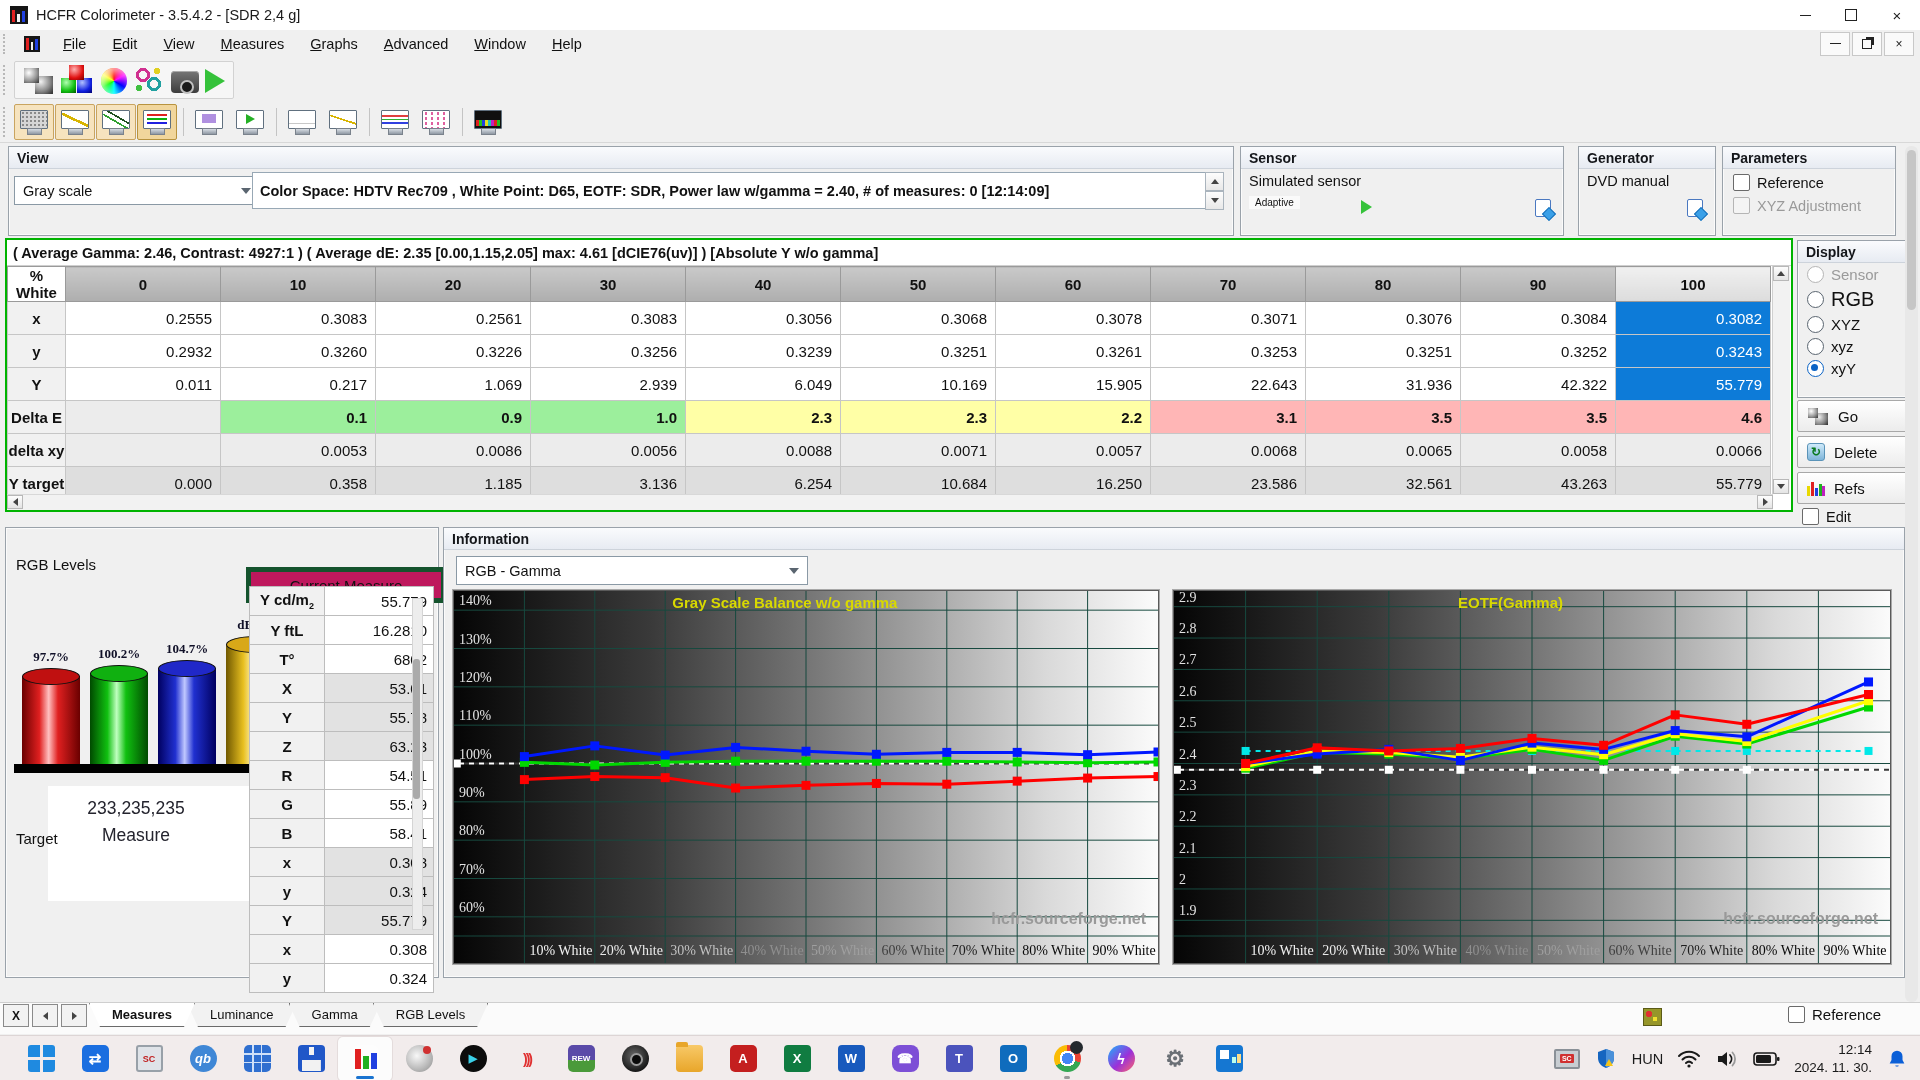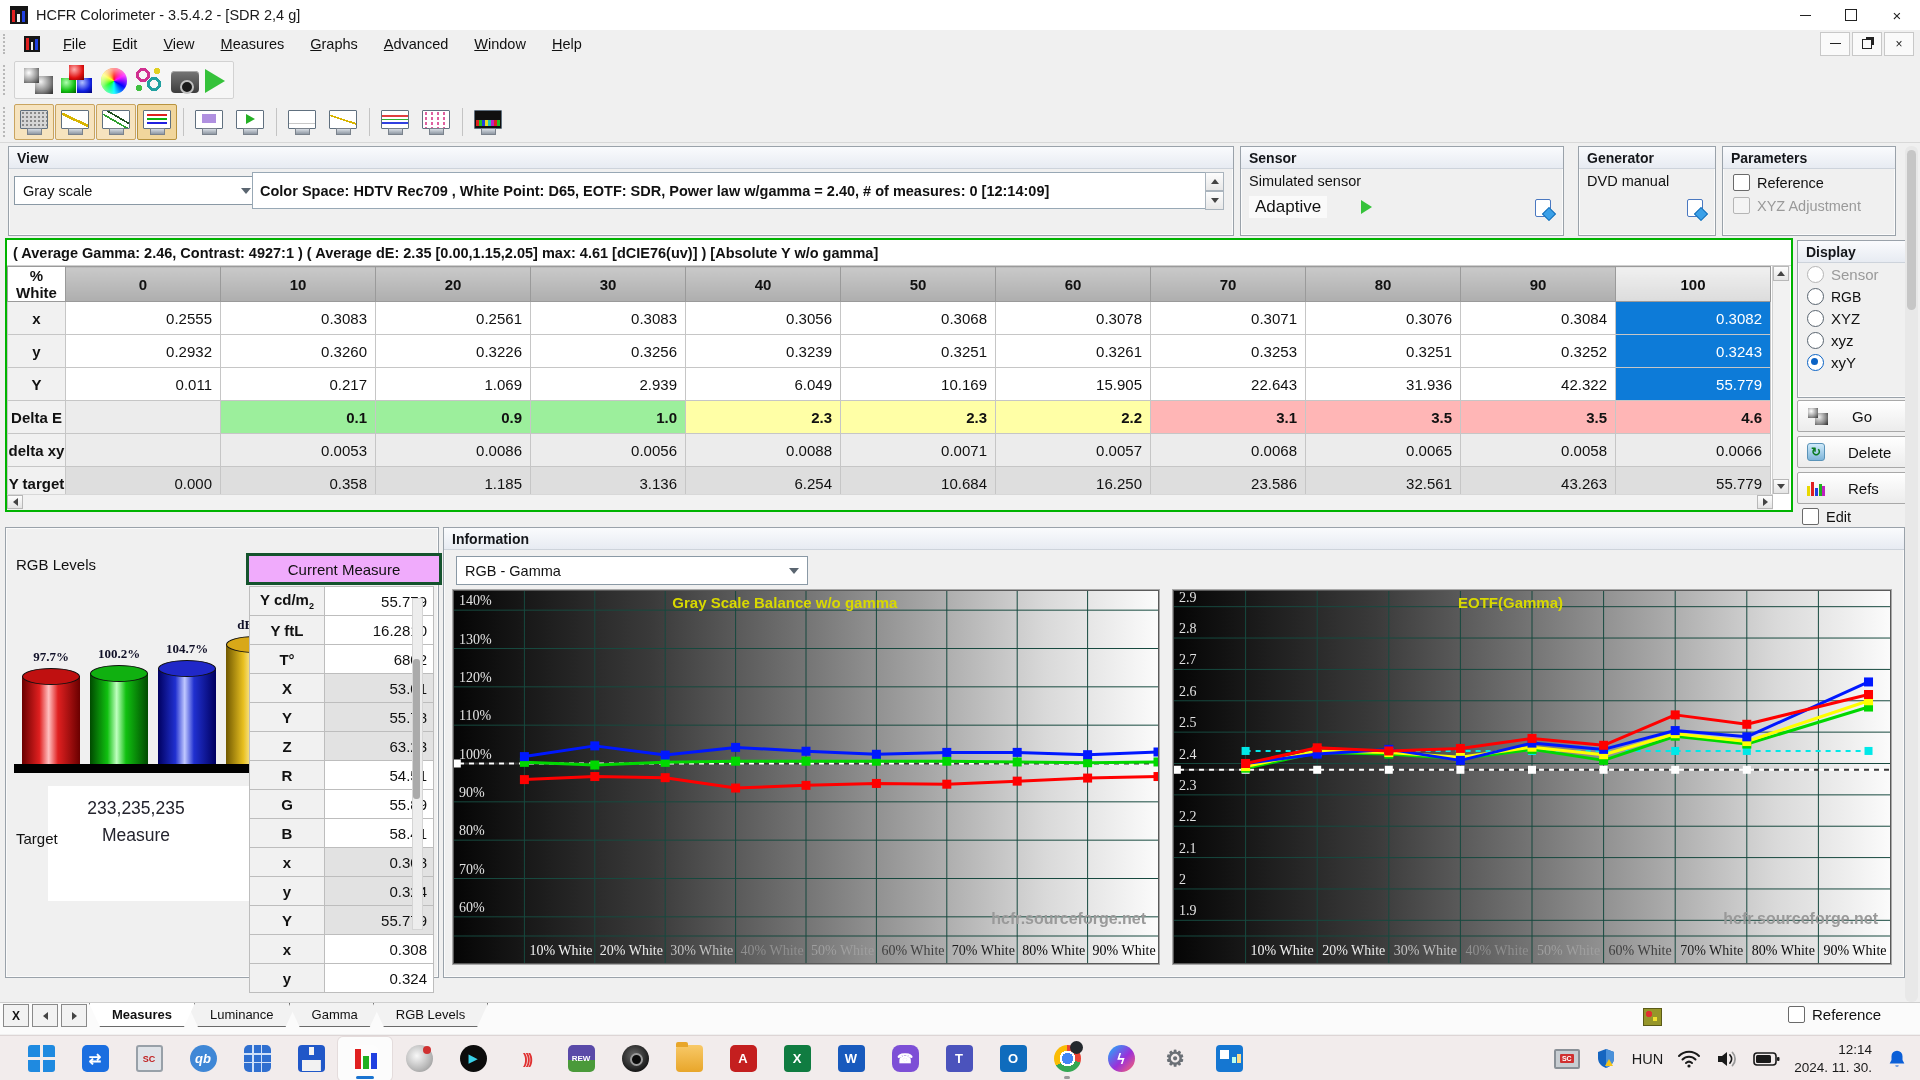--- a/index.html
+++ b/index.html
@@ -93,21 +93,21 @@
   table.mt th.hsel{background:linear-gradient(#f0f0f0,#dcdcdc)}
   table.mt td.lbl{background:#f1f1f1;font-weight:bold;text-align:center;padding:0}
   td.c-green{background:#9cef9c}td.c-yellow{background:#ffffa6}td.c-red{background:#ffb6b6}
   td.shadeL{background:#ececec}td.shadeD{background:#dedede}
   td.selblue{background:#0d7bd8;color:#fff}
   td.bold{font-weight:bold}
   .vscroll{position:absolute;right:1px;top:26px;bottom:16px;width:17px;background:#f2f2f2;border-left:1px solid #d0d0d0}
   .sbtn{position:absolute;left:0;width:16px;height:15px;background:linear-gradient(#fdfdfd,#e4e4e4);border:1px solid #b8b8b8;display:flex;align-items:center;justify-content:center;box-sizing:border-box}
   .hstrip{position:absolute;left:0;right:18px;bottom:0;height:15px;background:#f2f2f2;border-top:1px solid #d8d8d8}
   
-  .btn3d{position:absolute;background:linear-gradient(#ffffff,#ececec);border:1px solid #a8a8a8;border-radius:2px;display:flex;align-items:center;gap:23px;padding:0 9px;font-size:15px;box-sizing:border-box}
+  .btn3d{position:absolute;background:linear-gradient(#ffffff,#ececec);border:1px solid #a8a8a8;border-radius:2px;display:flex;align-items:center;gap:9px;padding:0 9px;font-size:15px;box-sizing:border-box}
   .goicon{width:22px;height:18px;background-image:radial-gradient(circle at 32% 32%,#fff,#9a9a9a 55%,#4a4a4a 90%),radial-gradient(circle at 32% 32%,#eee,#888 55%,#333 90%);background-size:10px 10px,13px 13px;background-position:1px 1px,8px 6px;background-repeat:no-repeat}
   .delicon{width:16px;height:16px;background:linear-gradient(#cfeafa,#7fb5d9);border:1px solid #5a93b8;border-radius:3px;color:#0a7a20;font-size:12px;font-weight:bold;display:flex;align-items:center;justify-content:center}
   .refsicon{width:18px;height:15px;background-image:linear-gradient(#e8d800,#e8d800),linear-gradient(#e02020,#e02020),linear-gradient(#2040e0,#2040e0),linear-gradient(#20b020,#20b020),linear-gradient(#c020c0,#c020c0);background-size:3px 10px,3px 14px,3px 8px,3px 12px,3px 10px;background-position:0 5px,4px 1px,8px 7px,12px 3px,15px 5px;background-repeat:no-repeat}
   
   .cyl{position:absolute;width:58px}
   .cyl .body{position:absolute;left:0;right:0;bottom:0;top:8px}
   .cyl .top{position:absolute;left:0;right:0;top:0;height:17px;border-radius:50%;border:1px solid #111;box-sizing:border-box}
   .cyl-red .body{background:linear-gradient(90deg,#6a0000,#e02020 30%,#ffc0c0 46%,#e02020 62%,#6a0000)}
   .cyl-red .top{background:#c01010}
   .cyl-green .body{background:linear-gradient(90deg,#004a00,#10c010 30%,#c0ffc0 46%,#10c010 62%,#004a00)}
@@ -328,21 +328,21 @@
       </div>
     <div class="spin">
         <span class="tri-dn"></span>
       </div>
   </div>
 </div>
 
 <div class="gb" style="left:1240px;top:146px;width:322px;height:88px">
   <div class="gb-h">Sensor</div>
   <div class="abs" style="left:8px;top:26px;font-size:14.5px">Simulated sensor</div>
-  <div class="abs" style="left:8px;top:49px;font-size:17px;background:#fafafa;padding:1px 6px">Adaptive</div>
+  <div class="abs" style="left:8px;top:49px;font-size:10px;background:#fafafa;padding:1px 6px">Adaptive</div>
   <span class="abs play-sm" style="left:120px;top:53px"></span>
   <span class="cfgicon" style="right:12px;top:52px"></span>
 </div>
 
 <div class="gb" style="left:1578px;top:146px;width:136px;height:88px">
   <div class="gb-h">Generator</div>
   <div class="abs" style="left:8px;top:26px;font-size:14.5px">DVD manual</div>
   <span class="cfgicon" style="right:12px;top:52px"></span>
 </div>
 
@@ -498,21 +498,21 @@
 
 <div class="gb" style="left:1797px;top:240px;width:112px;height:156px">
   <div class="gb-h">Display</div>
   <div id="display-radios" class="abs" style="left:9px;top:25px;display:flex;flex-direction:column;gap:5px">
       <div class="chkrow dis">
         <span class="radio dis"></span>
         <span style="font-size:15px">Sensor</span>
       </div>
       <div class="chkrow">
         <span class="radio"></span>
-        <span style="font-size:14px">RGB</span>
+        <span style="font-size:20px">RGB</span>
       </div>
       <div class="chkrow">
         <span class="radio"></span>
         <span style="font-size:15px">XYZ</span>
       </div>
       <div class="chkrow">
         <span class="radio"></span>
         <span style="font-size:15px">xyz</span>
       </div>
       <div class="chkrow">
@@ -568,21 +568,21 @@
       <div class="mval">233,235,235</div>
       <div class="mlbl">Measure</div>
     </div>
     <div class="abs" style="left:178px;top:12px;width:160px">
       <div class="mval">235,235,235</div>
       <div class="mlbl">Reference</div>
     </div>
   </div>
   <div class="abs" style="left:10px;top:302px;font-size:15px">Target</div>
 
-  <div class="abs" style="left:240px;top:25px;width:190px;height:26px;background:#f0abfc;border:3px solid #14532d;display:flex;align-items:center;justify-content:center;font-size:15px">Current Measure</div>
+  <div class="abs" style="left:240px;top:39px;width:190px;height:26px;background:#be185d;border:5px solid #14532d;display:flex;align-items:center;justify-content:center;font-size:15px">Current Measure</div>
   <table class="cmt abs" id="cmtable" style="left:243px;top:58px">
       <tbody>
         <tr>
           <td class="l">Y cd/m<sub style="font-size:9px">2</sub></td>
           <td class="v">55.779</td>
         </tr>
         <tr>
           <td class="l">Y ftL</td>
           <td class="v">16.2810</td>
         </tr>

